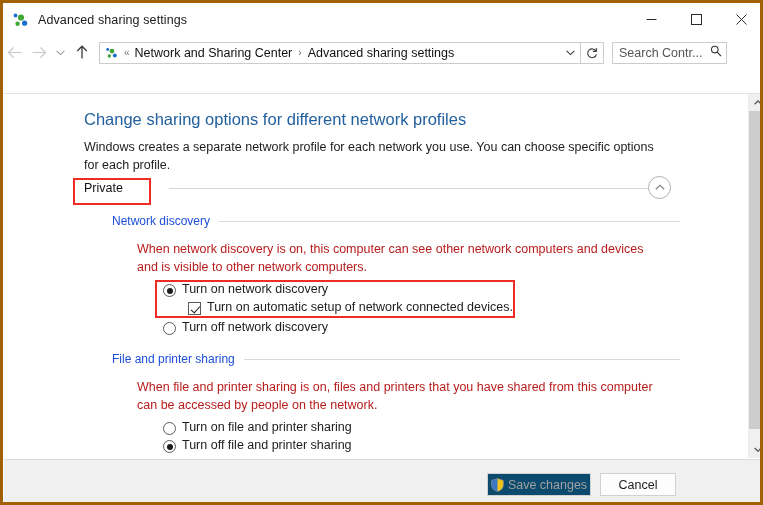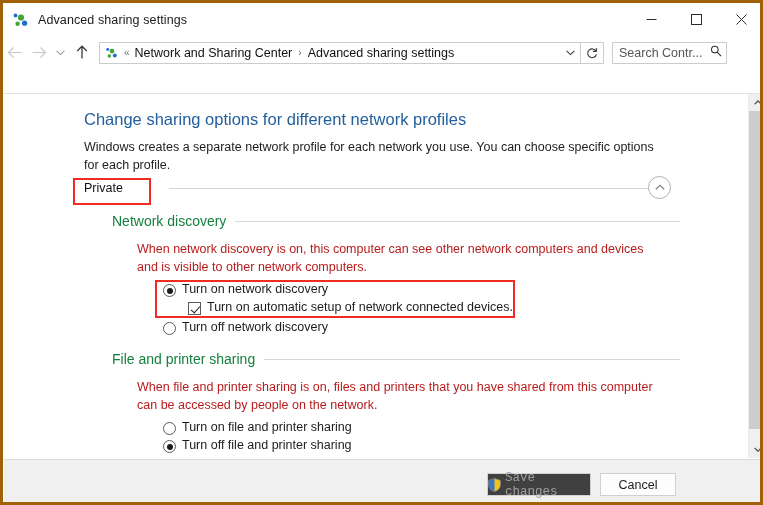--- a/index.html
+++ b/index.html
@@ -203,21 +203,21 @@
     background: #fff;
   }
 
   
   .group-head {
     position: absolute;
     display: flex; align-items: center;
     width: 568px;
     height: 18px;
   }
-  .group-title { font-size: 14px; color: #15803d; white-space: nowrap; }
+  .group-title { font-size: 12px; color: #1d4ed8; white-space: nowrap; }
   .group-rule { flex: 1 1 auto; height: 1px; background: #d9d9d9; margin-left: 9px; }
 
   .desc {
     position: absolute;
     font-size: 12.5px;
     color: #b91c1c;
     line-height: 18px;
     width: 520px;
   }
 
@@ -312,23 +312,22 @@
     font-size: 12.5px;
     color: #1c1c1c;
     display: flex;
     align-items: center;
     justify-content: center;
   }
   .btn.save {
     left: 483px; top: 13px;
     width: 104px;
     color: #a0a0a0;
-    background: #404040;
+    background: #0c4a6e;
     border-color: #d2d2d2;
-    font-family: Liberation Mono, monospace;
   }
   .btn.cancel {
     left: 596px; top: 13px;
     width: 76px;
     background: #fdfdfd;
     border-color: #d0d0d0;
   }
   .shield {
     width: 13px; height: 14px;
     margin-right: 4px;

